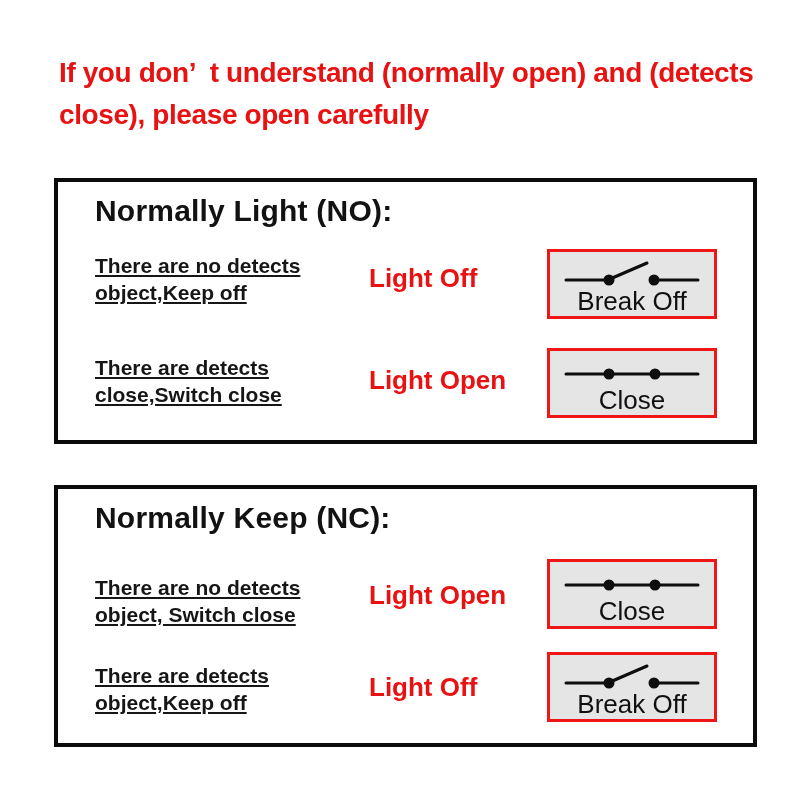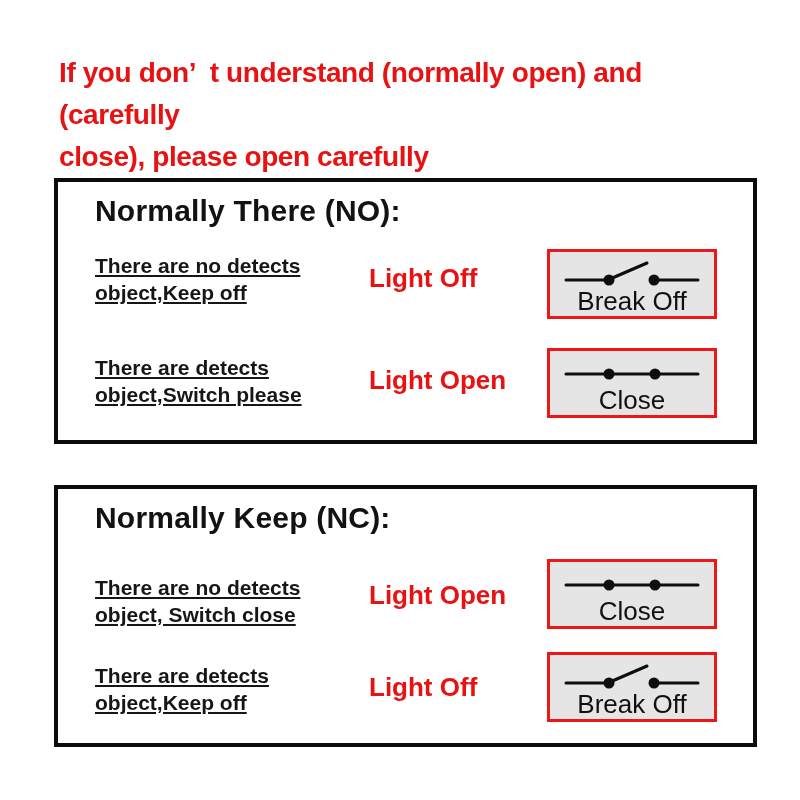--- a/index.html
+++ b/index.html
@@ -66,46 +66,46 @@
 
   .stroke{stroke:#0e0e0e;stroke-width:3;stroke-linecap:round;}
   .dot{fill:#0e0e0e;}
 </style>
 </head>
 <body>
 
 <div class="page">
 
   <div class="warning">
-    <div>If you don’ t understand (normally open) and (carefully</div>
+    <div>If you don’ t understand (normally open) and (detects</div>
     <div>close), please open carefully</div>
   </div>
 
   <section class="panel panel-no">
-    <h2 class="panel-title">Normally There (NO):</h2>
+    <h2 class="panel-title">Normally Light (NO):</h2>
 
     <div class="desc no-r1-desc">
       <div>There are no detects</div>
       <div>object,Keep off</div>
     </div>
     <div class="light no-r1-light">Light Off</div>
     <div class="switch-card no-r1-card">
       <svg width="164" height="28" viewBox="0 0 164 28">
         <line class="stroke" x1="16" y1="21" x2="59" y2="21"></line>
         <circle class="dot" cx="59" cy="21" r="5.5"></circle>
         <line class="stroke" x1="60" y1="20" x2="97" y2="4"></line>
         <circle class="dot" cx="104" cy="21" r="5.5"></circle>
         <line class="stroke" x1="104" y1="21" x2="148" y2="21"></line>
       </svg>
       <div class="sw-label">Break Off</div>
     </div>
 
     <div class="desc no-r2-desc">
       <div>There are detects</div>
-      <div>object,Switch please</div>
+      <div>close,Switch close</div>
     </div>
     <div class="light no-r2-light">Light Open</div>
     <div class="switch-card no-r2-card">
       <svg width="164" height="28" viewBox="0 0 164 28">
         <line class="stroke" x1="16" y1="16" x2="148" y2="16"></line>
         <circle class="dot" cx="59" cy="16" r="5.5"></circle>
         <circle class="dot" cx="105" cy="16" r="5.5"></circle>
       </svg>
       <div class="sw-label">Close</div>
     </div>

